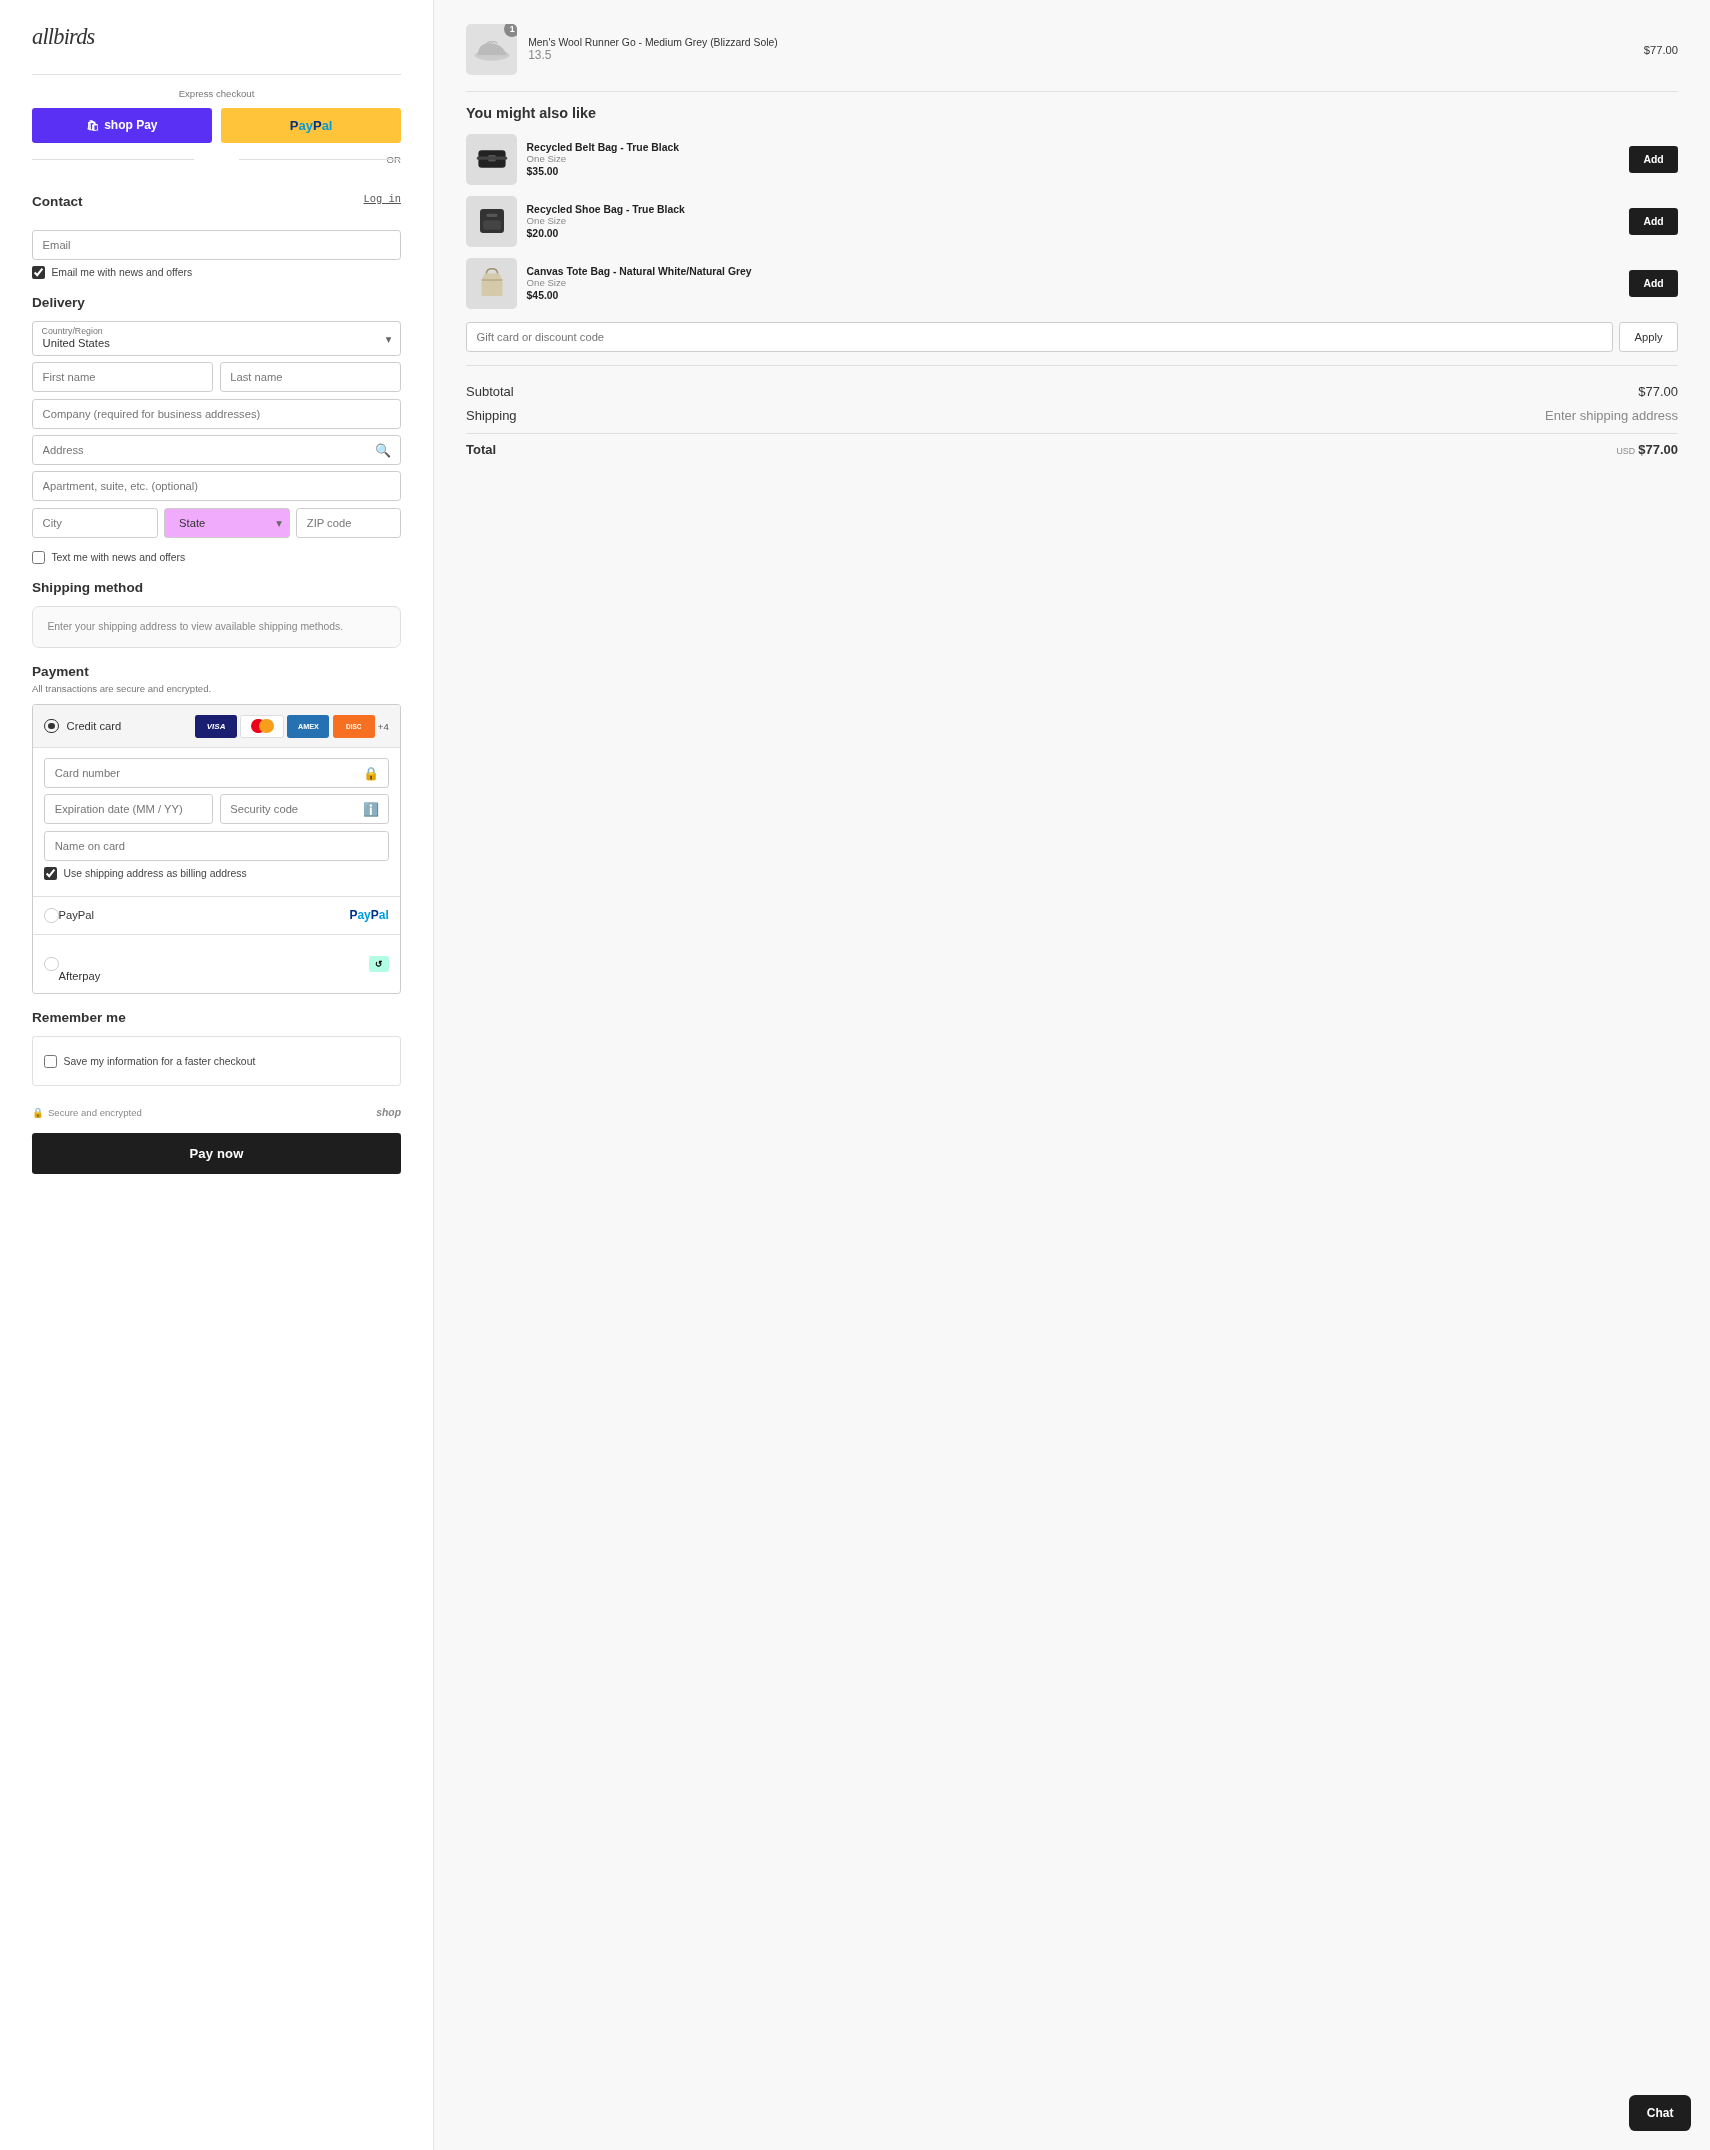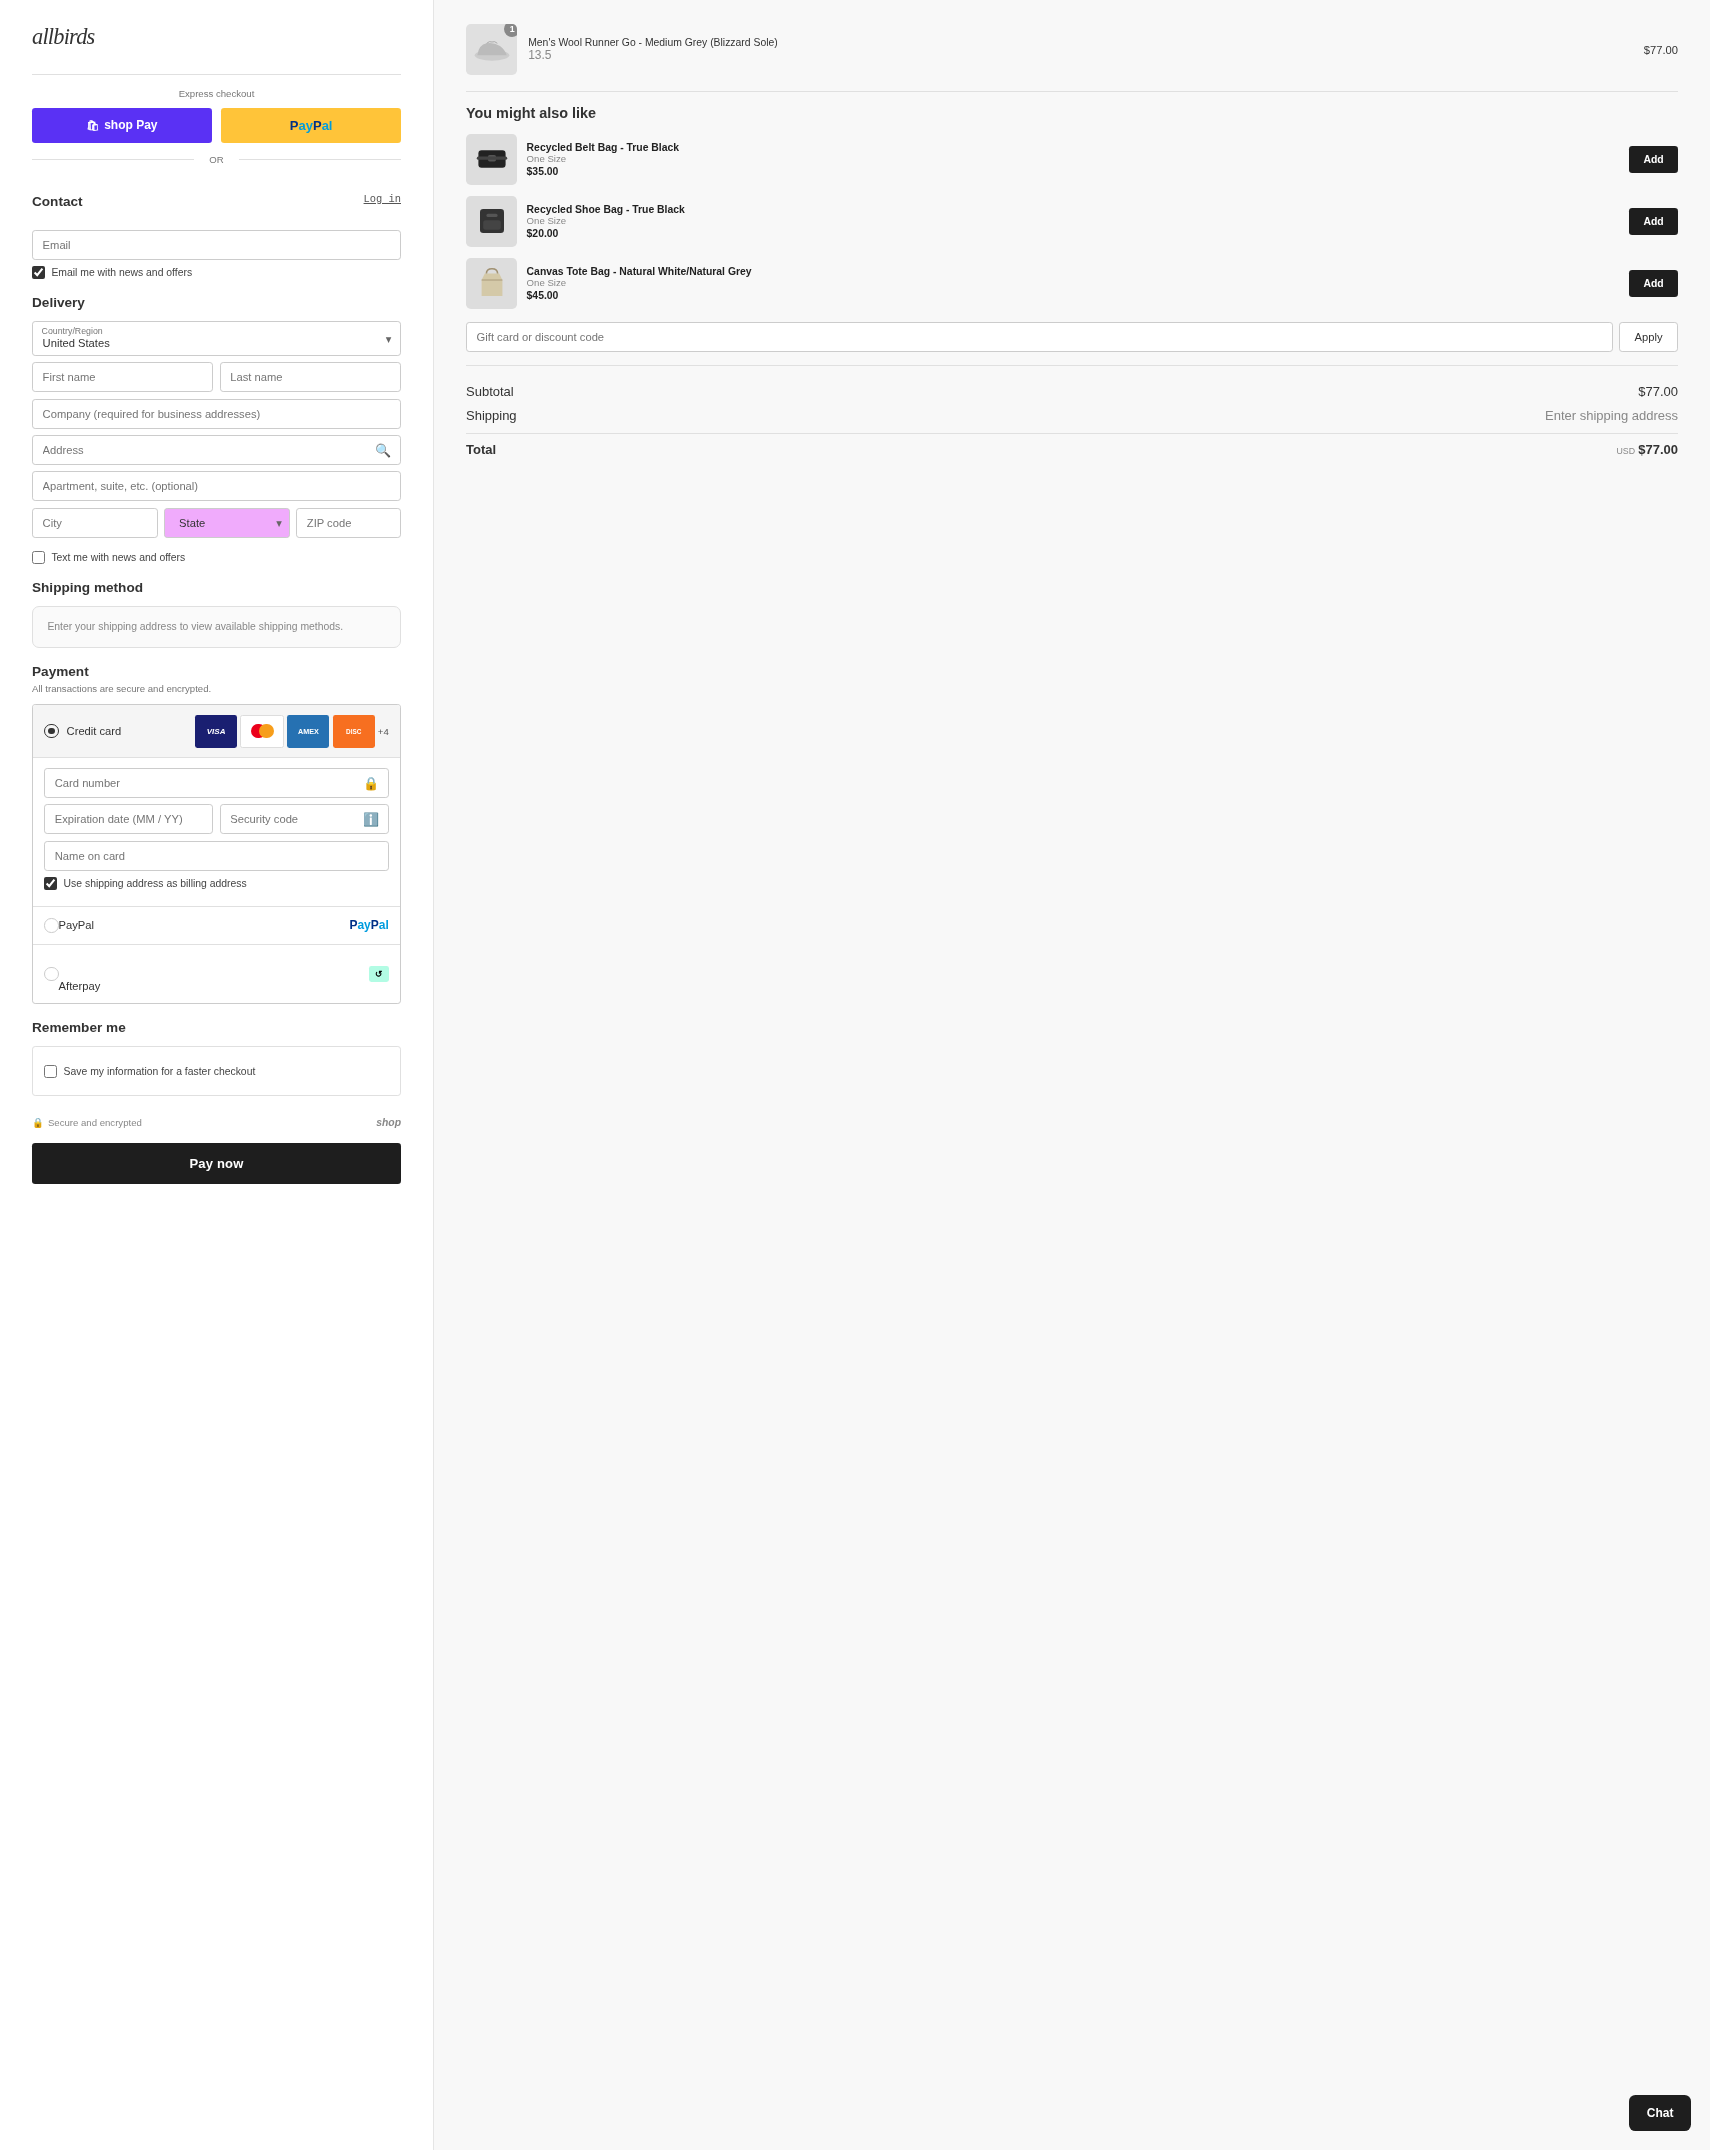--- a/index.html
+++ b/index.html
@@ -13,21 +13,21 @@
     .logo { font-family: Georgia, serif; font-size: 22.4px; font-style: italic; font-weight: 400; margin-bottom: 24px; letter-spacing: -0.8px; }
 
     .divider { height: 0.8px; background: #e0e0e0; margin: 13px 0; }
 
     .express-checkout-label { text-align: center; font-size: 9.6px; color: #777; margin-bottom: 9.6px; }
 
     .express-buttons { display: flex; gap: 9.6px; margin-bottom: 11.2px; }
     .btn-shoppay { flex: 1; background: #5a31f4; color: #fff; border: none; border-radius: 3.2px; padding: 9.6px; cursor: pointer; font-size: 12px; font-weight: 600; display: flex; align-items: center; justify-content: center; gap: 4.8px; }
     .btn-paypal-express { flex: 1; background: #ffc439; color: #003087; border: none; border-radius: 3.2px; padding: 9.6px; cursor: pointer; font-size: 12px; font-weight: 700; display: flex; align-items: center; justify-content: center; }
 
-    .or-divider { text-align: center; font-size: 9.6px; color: #777; margin: 8px 0 13px; position: relative; }
+    .or-divider { text-align: right; font-size: 9.6px; color: #777; margin: 8px 0 13px; position: relative; }
     .or-divider::before, .or-divider::after { content: ''; position: absolute; top: 50%; width: 44%; height: 0.8px; background: #e0e0e0; }
     .or-divider::before { left: 0; }
     .or-divider::after { right: 0; }
 
     .section-title { font-size: 13.6px; font-weight: 700; margin-bottom: 11.2px; margin-top: 16px; }
 
     .section-header { display: flex; justify-content: space-between; align-items: center; margin-bottom: 9.6px; }
     .log-in-link { font-size: 10.4px; color: #555; text-decoration: underline; cursor: pointer; font-family: Liberation Mono, monospace; }
 
     .form-field { border: 0.8px solid #ccc; border-radius: 3.2px; padding: 8px 9.6px; width: 100%; font-size: 11.2px; color: #333; outline: none; background: #fff; }
@@ -60,21 +60,21 @@
     .shipping-message-box { border: 0.8px solid #e0e0e0; border-radius: 7px; padding: 14.4px; text-align: left; font-size: 10.4px; color: #888; margin-bottom: 6.4px; background: #fafafa; }
 
     .payment-subtitle { font-size: 9.6px; color: #777; margin-bottom: 9.6px; margin-top: -6.4px; }
 
     .payment-box { border: 0.8px solid #ccc; border-radius: 3.2px; overflow: hidden; margin-bottom: 6.4px; }
     .payment-option { padding: 9.6px 11.2px; display: flex; align-items: center; gap: 8px; cursor: pointer; }
     .payment-option.active { background: #f5f5f5; }
     .payment-option-label { font-size: 11.2px; font-weight: 500; }
     .card-icons { margin-left: auto; display: flex; gap: 3.2px; align-items: center; }
 
-    .card-icon { height: 33px; border-radius: 2.4px; display: flex; align-items: center; justify-content: center; font-size: 6.4px; font-weight: 700; padding: 0 21px; }
+    .card-icon { height: 23px; border-radius: 2.4px; display: flex; align-items: center; justify-content: center; font-size: 6.4px; font-weight: 700; padding: 0 21px; }
     .card-visa { background: #1a1f71; color: #fff; font-style: italic; font-size: 8px; width: 27px; }
     .card-mc { background: #fff; border: 0.8px solid #ddd; width: 27px; position: relative; overflow: visible; }
     .card-amex { background: #2671b2; color: #fff; font-size: 6.4px; width: 27px; }
     .card-disc { background: #f76f20; color: #fff; font-size: 5.6px; width: 27px; }
     .card-more { font-size: 9.6px; color: #555; }
 
     .payment-fields { border-top: 0.8px solid #e0e0e0; padding: 9.6px 11.2px; background: #fff; }
     .payment-fields .field-wrapper { margin-bottom: 6.4px; }
 
     .paypal-option, .afterpay-option { padding: 11.2px; display: flex; align-items: center; justify-content: space-between; border-top: 0.8px solid #e0e0e0; cursor: pointer; }

